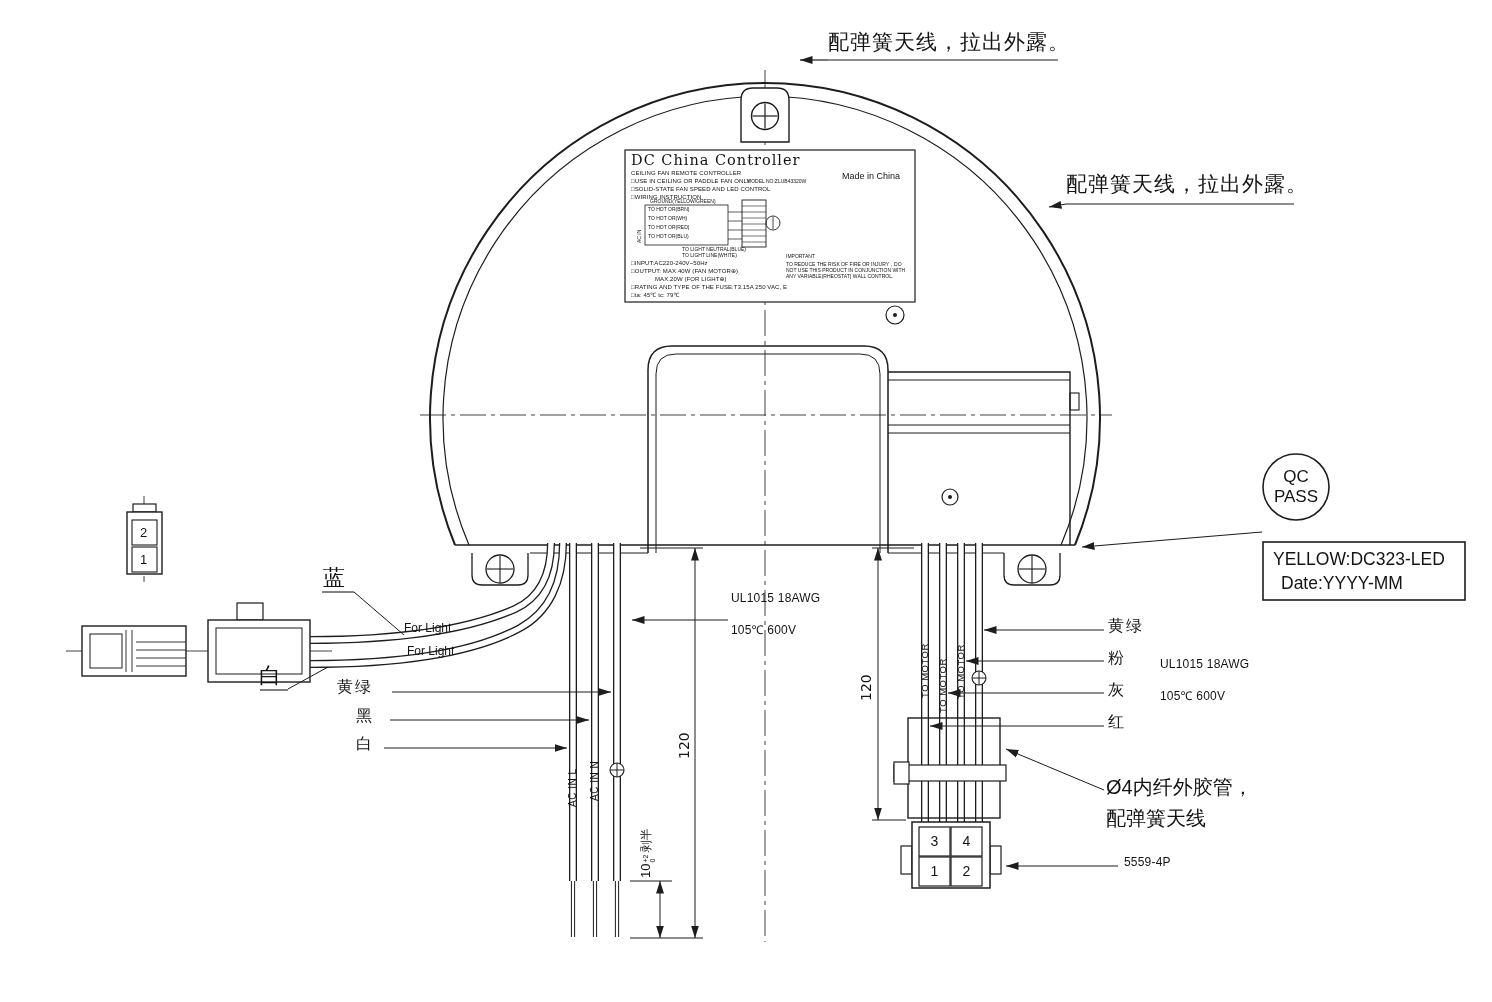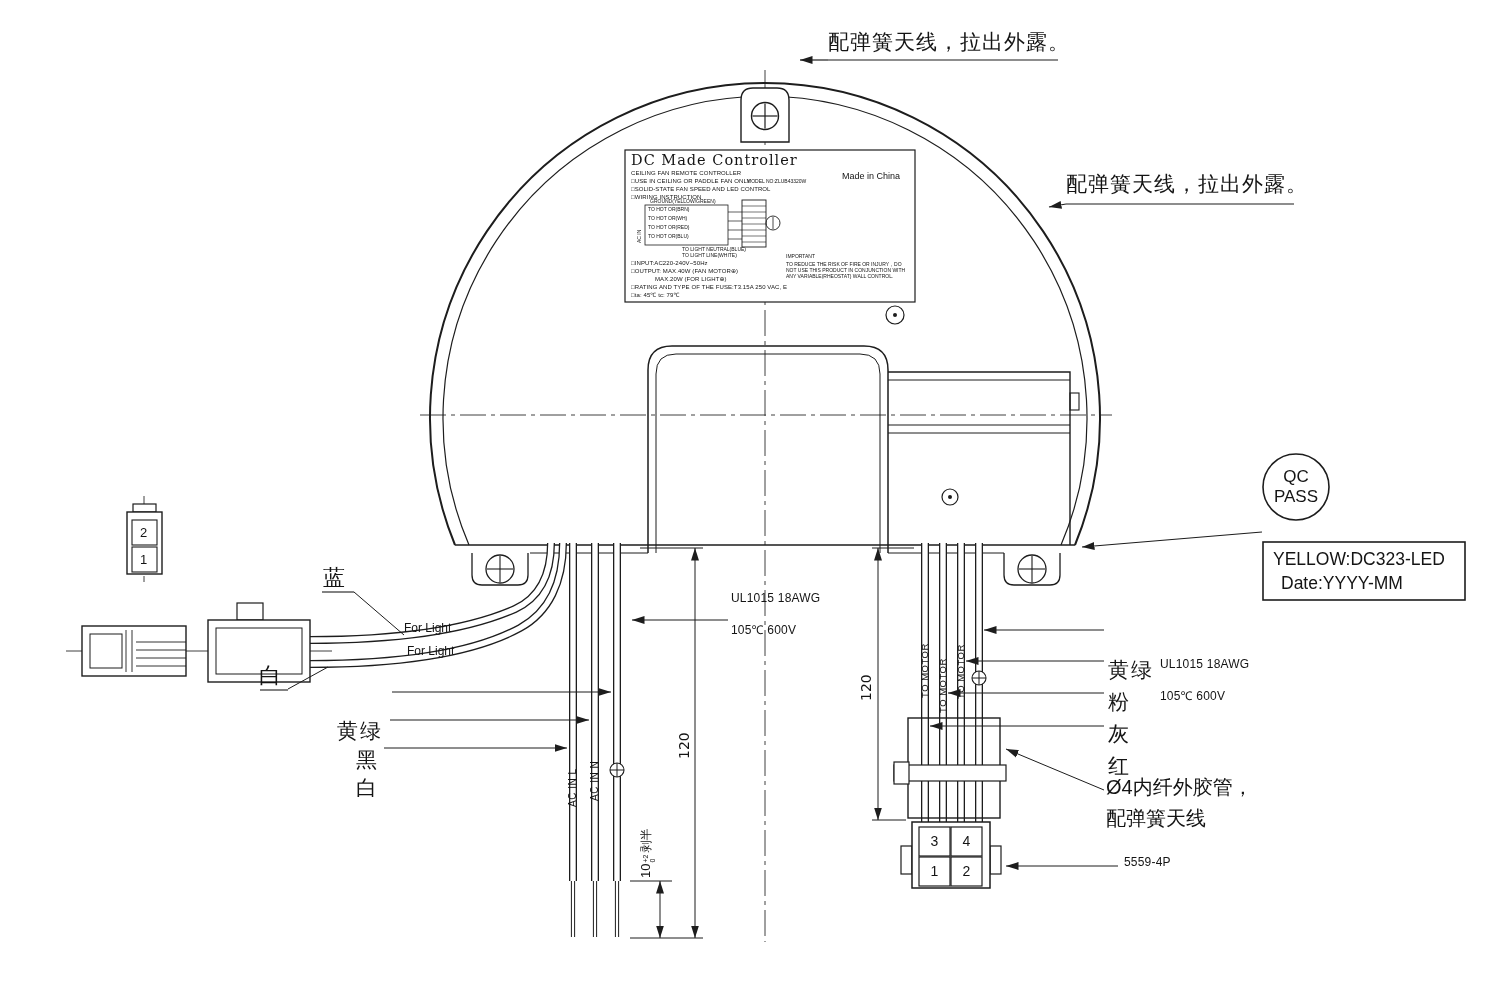--- a/index.html
+++ b/index.html
@@ -4,21 +4,21 @@
 <style>
   * { margin:0; padding:0; box-sizing:border-box; }
   html,body { background:#ffffff; }
   #canvas { position:relative; width:1492px; height:1002px; background:#fff; overflow:hidden;
             font-family:"Liberation Sans", sans-serif; color:#141414; }
   #drawing { position:absolute; left:0; top:0; }
 
   .lbl { position:absolute; white-space:nowrap; line-height:1.15; color:#141414; }
   .rot { transform:rotate(-90deg); transform-origin:0 0; }
   .note { font-size:21px; letter-spacing:1px; }
-  .cjk-lg { font-size:21px; letter-spacing:2px;margin-top:41px; }
+  .cjk-lg { font-size:16px; letter-spacing:2px; }
   .spec { font-size:12px; letter-spacing:0.2px; }
   .dimtxt { font-size:14px; font-family:"DejaVu Sans", sans-serif; }
   .wiremark { font-size:10px; letter-spacing:0.5px; }
   .plate-row { font-size:6px; letter-spacing:0.1px; }
   .tiny { font-size:5px; letter-spacing:0; }
   .pin { position:absolute; text-align:center; font-size:13px; }
   .tolstack { display:inline-flex; flex-direction:column; font-size:7px; line-height:1; vertical-align:2px; margin-left:1px; }
 
   
   .ln { stroke:#1d1d1d; fill:none; }
@@ -237,21 +237,21 @@
   <div class="lbl note" style="left:1066px; top:172px;">配弹簧天线，拉出外露。</div>
 
   <div class="lbl" style="left:1263px; top:457px; width:66px; height:60px; display:flex; flex-direction:column; align-items:center; justify-content:center; font-size:17px;">
     <span>QC</span>
     <span>PASS</span>
   </div>
 
   <div class="lbl" style="left:1273px; top:549px; font-size:17.5px;">YELLOW:DC323-LED</div>
   <div class="lbl" style="left:1281px; top:573px; font-size:17.5px;text-align:right;">Date:YYYY-MM</div>
 
-  <div class="lbl" style="left:631px; top:152px; font-size:14.5px; letter-spacing:1px; font-family:'DejaVu Serif', serif;">DC Made Controller</div>
+  <div class="lbl" style="left:631px; top:152px; font-size:14.5px; letter-spacing:1px; font-family:'DejaVu Serif', serif;">DC China Controller</div>
   <div class="lbl plate-row" style="left:631px; top:170px;">CEILING FAN REMOTE CONTROLLER</div>
   <div class="lbl plate-row" style="left:631px; top:178px;">□USE IN CEILING OR PADDLE FAN ONLY</div>
   <div class="lbl tiny" style="left:747px; top:179px;">MODEL NO:ZLUB43320W</div>
   <div class="lbl plate-row" style="left:631px; top:186px;">□SOLID-STATE FAN SPEED AND LED CONTROL</div>
   <div class="lbl plate-row" style="left:631px; top:194px;">□WIRING INSTRUCTION</div>
   <div class="lbl" style="left:842px; top:171px; font-size:9px;">Made in China</div>
 
   <div class="lbl tiny" style="left:650px; top:199px;">GROUND(YELLOW/GREEN)</div>
   <div class="lbl tiny" style="left:648px; top:207px;">TO HOT OR(BRN)</div>
   <div class="lbl tiny" style="left:648px; top:216px;">TO HOT OR(WH)</div>

